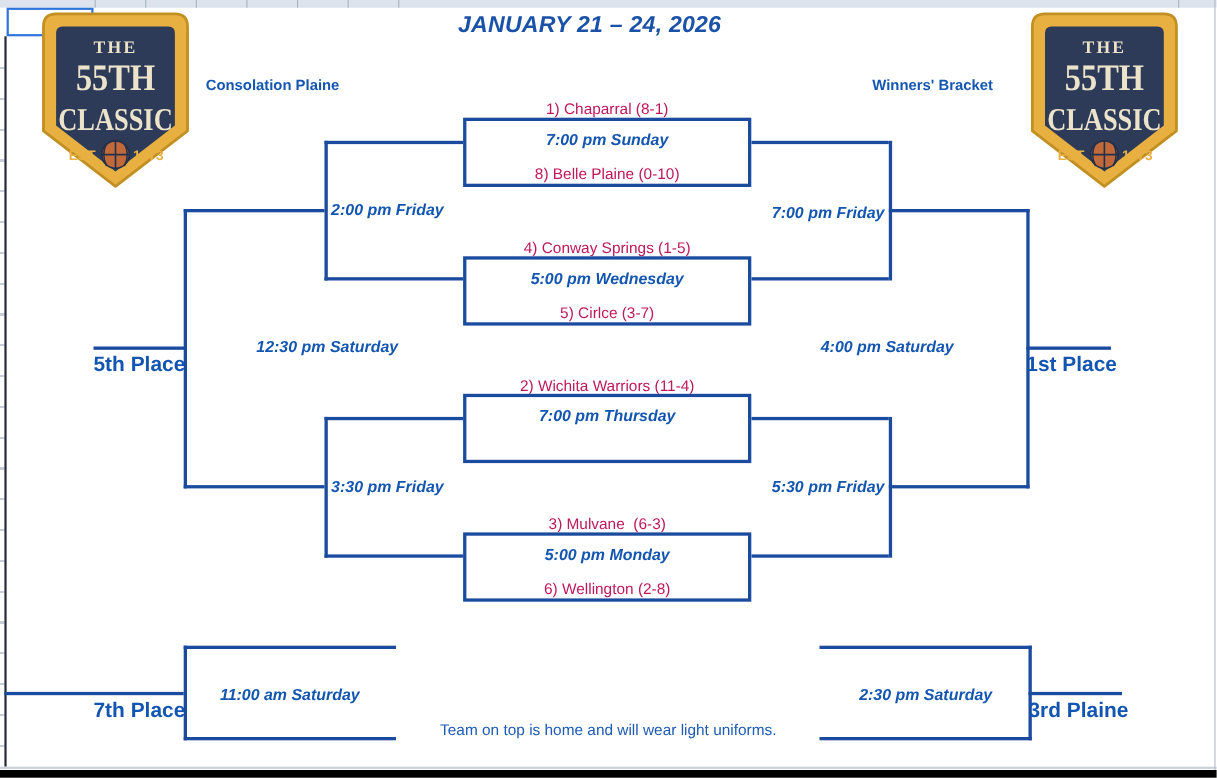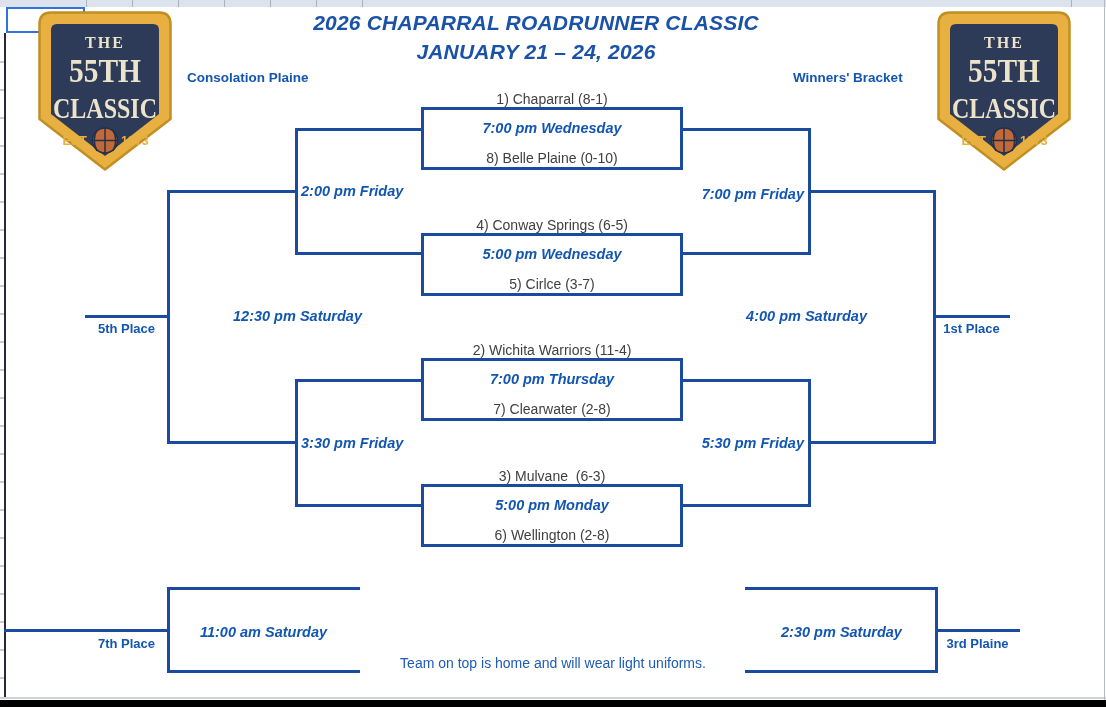--- a/index.html
+++ b/index.html
@@ -32,25 +32,25 @@
   .bottom-grid{position:absolute;left:0;top:697px;width:1106px;height:2px;background:#cdd2da;}
   .bottom-bar{position:absolute;left:0;top:700px;width:1106px;height:7px;background:#000;}
   .right-edge{position:absolute;left:1104px;top:0;width:1px;height:700px;background:#b3bac4;}
   
   .ln{position:absolute;background:var(--line);}
   
   .title{position:absolute;left:0;top:8px;width:1072px;text-align:center;
     font-size:21px;font-weight:700;font-style:italic;color:var(--title);line-height:29px;letter-spacing:.2px;}
   .hdr{position:absolute;font-size:13.5px;font-weight:700;color:var(--text);}
   .time-lbl{position:absolute;font-size:14.5px;font-weight:700;font-style:italic;color:var(--text);white-space:nowrap;}
-  .place-lbl{position:absolute;font-size:13px;font-weight:700;color:var(--text);text-align:center;white-space:nowrap;}
+  .place-lbl{position:absolute;font-size:19px;font-weight:700;color:var(--text);text-align:center;white-space:nowrap;}
   .note{position:absolute;left:0;top:655px;width:1106px;text-align:center;font-size:14px;color:#1d5bb5;}
   
   .game{position:absolute;left:421px;width:262px;}
-  .team{font-size:14px;color:#404040;text-align:center;white-space:pre;}
+  .team{font-size:14px;color:#be185d;text-align:center;white-space:pre;}
   .team-top{height:15px;line-height:15px;}
   .game-box{height:63px;border:3px solid var(--line);background:#fff;position:relative;}
   .game-time{position:absolute;left:0;right:0;top:10px;text-align:center;
     font-size:14.5px;font-weight:700;font-style:italic;color:var(--text);}
   .team-bottom{position:absolute;left:0;right:0;top:40px;}
   
   .badge{position:absolute;top:10px;width:136px;height:162px;}
 </style>
 </head>
 <body>
@@ -66,21 +66,20 @@
   <span class="col-tick" style="left:1071px"></span>
 </div>
 <div class="sel-cell"></div>
 <div class="left-stubs"></div>
 <div class="left-edge"></div>
 <div class="bottom-grid"></div>
 <div class="bottom-bar"></div>
 <div class="right-edge"></div>
 
 <div class="title">
-  <div>2026 CHAPARRAL ROADRUNNER CLASSIC</div>
   <div>JANUARY 21 – 24, 2026</div>
 </div>
 
 <div class="hdr" style="left:187px;top:70px">Consolation Plaine</div>
 <div class="hdr" style="left:793px;top:70px">Winners' Bracket</div>
 
 <div class="badge" style="left:37px">
   <svg width="136" height="162" viewBox="0 0 136 162">
     <path d="M14 2.5 H122 Q133.5 2.5 133.5 14 V109 L68 159.5 L2.5 109 V14 Q2.5 2.5 14 2.5 Z" fill="#e7b041" stroke="#c18f22" stroke-width="2.5" stroke-linejoin="round"></path>
     <path d="M20 14 H116 Q122 14 122 20 V104 L68 146 L14 104 V20 Q14 14 20 14 Z" fill="#2d3b58"></path>
@@ -142,36 +141,35 @@
 <div class="ln" style="left:4px;top:629px;width:163px;height:3px"></div>
 
 <div class="ln" style="left:745px;top:587px;width:193px;height:3px"></div>
 <div class="ln" style="left:745px;top:670px;width:193px;height:3px"></div>
 <div class="ln" style="left:935px;top:587px;width:3px;height:86px"></div>
 <div class="ln" style="left:935px;top:629px;width:85px;height:3px"></div>
 
 <div class="game" style="top:92px">
   <div class="team team-top">1) Chaparral (8-1)</div>
   <div class="game-box">
-    <div class="game-time">7:00 pm Wednesday</div>
+    <div class="game-time">7:00 pm Sunday</div>
     <div class="team team-bottom">8) Belle Plaine (0-10)</div>
   </div>
 </div>
 <div class="game" style="top:218px">
-  <div class="team team-top">4) Conway Springs (6-5)</div>
+  <div class="team team-top">4) Conway Springs (1-5)</div>
   <div class="game-box">
     <div class="game-time">5:00 pm Wednesday</div>
     <div class="team team-bottom">5) Cirlce (3-7)</div>
   </div>
 </div>
 <div class="game" style="top:343px">
   <div class="team team-top">2) Wichita Warriors (11-4)</div>
   <div class="game-box">
     <div class="game-time">7:00 pm Thursday</div>
-    <div class="team team-bottom">7) Clearwater (2-8)</div>
   </div>
 </div>
 <div class="game" style="top:469px">
   <div class="team team-top">3) Mulvane  (6-3)</div>
   <div class="game-box">
     <div class="game-time">5:00 pm Monday</div>
     <div class="team team-bottom">6) Wellington (2-8)</div>
   </div>
 </div>
 

